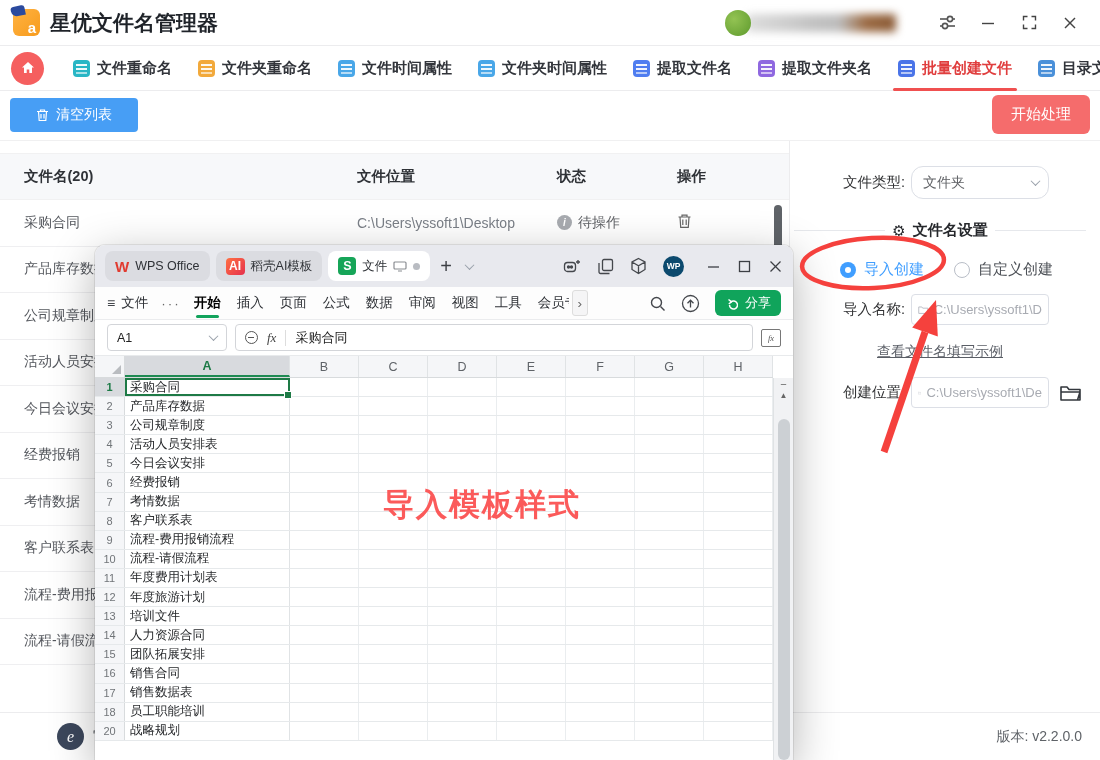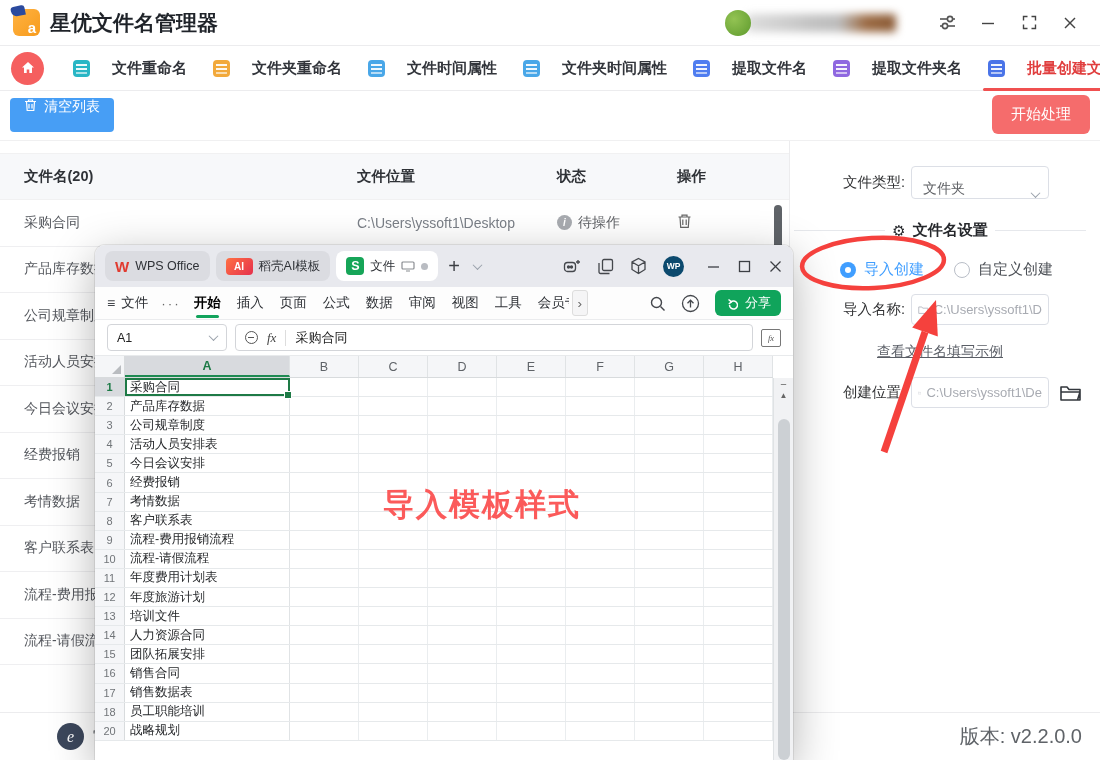--- a/index.html
+++ b/index.html
@@ -15,47 +15,47 @@
   .tb-right{margin-left:auto;display:flex;align-items:center;padding-right:16px;}
   .user-chip{display:flex;align-items:center;margin-right:24px;}
   .avatar-green{width:26px;height:26px;border-radius:50%;background:radial-gradient(circle at 35% 35%,#93c353,#5e9a2d);z-index:2;}
   .blurbar{width:150px;height:18px;margin-left:-5px;border-radius:3px;filter:blur(4px);
     background:linear-gradient(90deg,#dddddd 0%,#cfcfcf 25%,#c2c2c2 45%,#bdbdbd 62%,#9c6b44 80%,#8a5a35 100%);}
   .tb-btn{width:28px;height:28px;display:flex;align-items:center;justify-content:center;margin-left:13px;cursor:pointer;}
   
   .navbar{position:absolute;top:46px;left:0;right:0;height:45px;border-bottom:1px solid #ececee;display:flex;align-items:center;background:#fff;}
   .home-btn{width:33px;height:33px;border-radius:50%;background:#f55f5f;margin-left:11px;display:flex;align-items:center;justify-content:center;flex:0 0 auto;cursor:pointer;}
   #nav-tabs{display:flex;height:100%;margin-left:16px;align-items:center;}
-  .nav-tab{display:flex;align-items:center;gap:22px;padding:0 13px;font-size:15px;font-weight:bold;color:#32353b;height:100%;position:relative;cursor:pointer;white-space:nowrap;}
+  .nav-tab{display:flex;align-items:center;gap:7px;padding:0 13px;font-size:15px;font-weight:bold;color:#32353b;height:100%;position:relative;cursor:pointer;white-space:nowrap;}
   .nav-tab.active{color:#e03e3e;}
   .nav-tab.active::after{content:"";position:absolute;left:8px;right:8px;bottom:-1px;height:3px;background:#f05050;border-radius:2px;}
   .nav-icon{width:17px;height:17px;border-radius:4px;position:relative;flex:0 0 auto;}
   .nav-icon::after{content:"";position:absolute;left:3px;top:4px;width:11px;height:2px;background:#fff;opacity:.92;box-shadow:0 4px 0 #fff,0 8px 0 rgba(255,255,255,.65);}
   
   .toolbar{position:absolute;top:92px;left:0;right:0;height:49px;border-bottom:1px solid #f0f0f1;}
-  .clear-btn{position:absolute;left:10px;top:6px;height:34px;padding:0 14px;background:#479ef5;border:none;border-radius:4px;color:#fff;font-size:14px;display:flex;gap:7px;cursor:pointer;font-family:inherit;}
+  .clear-btn{position:absolute;left:10px;top:6px;height:34px;padding:0 26px;background:#479ef5;border:none;border-radius:4px;color:#fff;font-size:14px;display:flex;align-items:center;gap:7px;cursor:pointer;font-family:inherit;}
   .process-btn{position:absolute;right:10px;top:3px;height:39px;width:98px;background:#f56c6c;border:none;border-radius:6px;color:#fff;font-size:15px;cursor:pointer;font-family:inherit;}
   
   .content{position:absolute;top:141px;left:0;right:0;bottom:48px;display:flex;}
   .table-area{width:790px;border-right:1px solid #ececee;position:relative;}
   .thead{margin-top:12px;height:47px;background:#f7f8fa;border-top:1px solid #f1f1f2;border-bottom:1px solid #f1f1f2;display:flex;align-items:center;font-weight:bold;font-size:14.5px;color:#2f3237;}
   .c-name{width:357px;padding-left:24px;white-space:nowrap;overflow:hidden;}
   .c-path{width:200px;white-space:nowrap;}
   .c-status{width:120px;display:flex;align-items:center;gap:6px;}
   .c-op{flex:1;}
   .frow{height:46.5px;border-bottom:1px solid #efeff1;display:flex;align-items:center;font-size:14px;color:#54575d;}
   .frow .c-path{color:#7a7f87;}
   .frow .c-status{color:#606266;}
   .info-dot{width:15px;height:15px;border-radius:50%;background:#a8abb0;color:#fff;font-size:10px;font-weight:bold;display:inline-flex;align-items:center;justify-content:center;font-style:italic;}
   .tscroll{position:absolute;right:7px;top:64px;width:8px;height:63px;background:#5f6368;border-radius:4px;cursor:pointer;}
   
   .side-panel{flex:1;padding-top:25px;font-size:14px;color:#303133;position:relative;}
   .p-row{display:flex;align-items:center;}
   .p-label{width:115px;text-align:right;margin-right:6px;font-size:14.5px;color:#303133;white-space:nowrap;}
-  .p-select{width:138px;height:33px;border:1px solid #dcdfe6;border-radius:4px;display:flex;align-items:flex-end;justify-content:space-between;padding:0 9px 0 11px;color:#606266;background:#fff;cursor:pointer;}
+  .p-select{width:138px;height:33px;border:1px solid #dcdfe6;border-radius:12px;display:flex;align-items:center;justify-content:space-between;padding:0 9px 0 11px;color:#606266;background:#fff;cursor:pointer;}
   .chev{width:7px;height:7px;border-right:1.6px solid #99a0aa;border-bottom:1.6px solid #99a0aa;transform:rotate(45deg) translate(-1px,-1px);}
   .p-section{display:flex;align-items:center;margin-top:22px;color:#26282c;font-weight:bold;font-size:15px;gap:7px;}
   .p-line{flex:1;height:1px;background:#e6e8ec;}
   .p-line.l{margin-left:4px;}.p-line.r{margin-right:4px;}
   .gear{font-weight:normal;font-size:15px;color:#26282c;}
   .p-radios{display:flex;align-items:center;margin-top:20px;margin-left:50px;}
   .radio{width:16px;height:16px;border-radius:50%;flex:0 0 auto;cursor:pointer;}
   .radio.sel{background:#409eff;position:relative;}
   .radio.sel::after{content:"";position:absolute;left:5px;top:5px;width:6px;height:6px;background:#fff;border-radius:50%;}
   .radio.unsel{border:1px solid #b9bec7;background:#fff;}
@@ -65,29 +65,29 @@
   .p-import{margin-top:15px;}
   .p-input{width:138px;height:31px;border:1px solid #dcdfe6;border-radius:4px;display:flex;align-items:center;padding:0 6px;color:#a8abb2;font-size:13px;gap:5px;background:#fff;overflow:hidden;white-space:nowrap;}
   .p-link-row{text-align:center;margin-top:18px;width:300px;}
   .p-link{color:#5a5e66;text-decoration:underline;font-size:14px;cursor:pointer;}
   .p-loc{margin-top:16px;}
   .browse{margin-left:10px;cursor:pointer;display:flex;}
   
   .footer{position:absolute;left:0;right:0;bottom:0;height:48px;border-top:1px solid #ececee;display:flex;align-items:center;background:#fff;}
   .site{display:flex;align-items:center;gap:9px;margin-left:57px;color:#54575d;font-size:14.5px;cursor:pointer;}
   .globe{width:27px;height:27px;border-radius:50%;background:#3c475c;color:#fff;display:flex;align-items:center;justify-content:center;font-size:16px;font-style:italic;font-family:"Liberation Serif","DejaVu Serif",serif;}
-  .version{margin-left:auto;margin-right:18px;color:#5f6368;font-size:20px;}
+  .version{margin-left:auto;margin-right:18px;color:#5f6368;font-size:14px;}
   
   #wps-window{position:absolute;left:95px;top:245px;width:698px;height:515px;background:#fff;border-radius:10px 10px 0 0;
     box-shadow:0 12px 45px rgba(0,0,0,.30),0 0 0 1px rgba(0,0,0,.08);z-index:20;overflow:hidden;font-size:13px;color:#2f3237;}
   .wps-tabbar{height:42px;background:#e8e9ee;display:flex;align-items:center;padding:0 10px;gap:6px;}
   .wtab{height:30px;border-radius:8px;background:#dbdce1;display:flex;align-items:center;gap:6px;padding:0 10px;font-size:12.5px;color:#2f3237;max-width:120px;overflow:hidden;white-space:nowrap;cursor:pointer;}
   .wtab.active{background:#fff;}
   .wlogo{color:#e13b30;font-weight:900;font-size:15px;}
-  .dlogo{width:27px;height:17px;border-radius:4px;background:linear-gradient(135deg,#ff7043,#e5304c);color:#fff;font-size:10px;font-weight:bold;display:flex;align-items:center;justify-content:center;flex:0 0 auto;}
+  .dlogo{width:19px;height:17px;border-radius:4px;background:linear-gradient(135deg,#ff7043,#e5304c);color:#fff;font-size:12px;font-weight:bold;display:flex;align-items:center;justify-content:center;flex:0 0 auto;}
   .slogo{width:18px;height:18px;border-radius:4px;background:#16a558;color:#fff;font-weight:bold;font-size:12.5px;display:flex;align-items:center;justify-content:center;flex:0 0 auto;}
   .wdot{width:7px;height:7px;border-radius:50%;background:#b9bcc2;flex:0 0 auto;}
   .wplus{font-size:20px;color:#3c3f44;margin-left:4px;cursor:pointer;line-height:1;}
   .wchev{margin-left:8px;cursor:pointer;}
   .wtb-icons{margin-left:auto;display:flex;align-items:center;gap:16px;}
   .wavatar{width:21px;height:21px;border-radius:50%;background:#0c4a6e;color:#fff;font-size:8.5px;font-weight:bold;display:flex;align-items:center;justify-content:center;}
   .wctl{margin-left:6px;}
   .wps-menubar{height:33px;display:flex;align-items:center;padding:0 12px;border-bottom:1px solid #ebecee;font-size:13.5px;background:#fdfdfd;}
   .wm-file{display:flex;align-items:center;gap:6px;cursor:pointer;}
   .wm-burger{font-size:14px;color:#44474c;}

